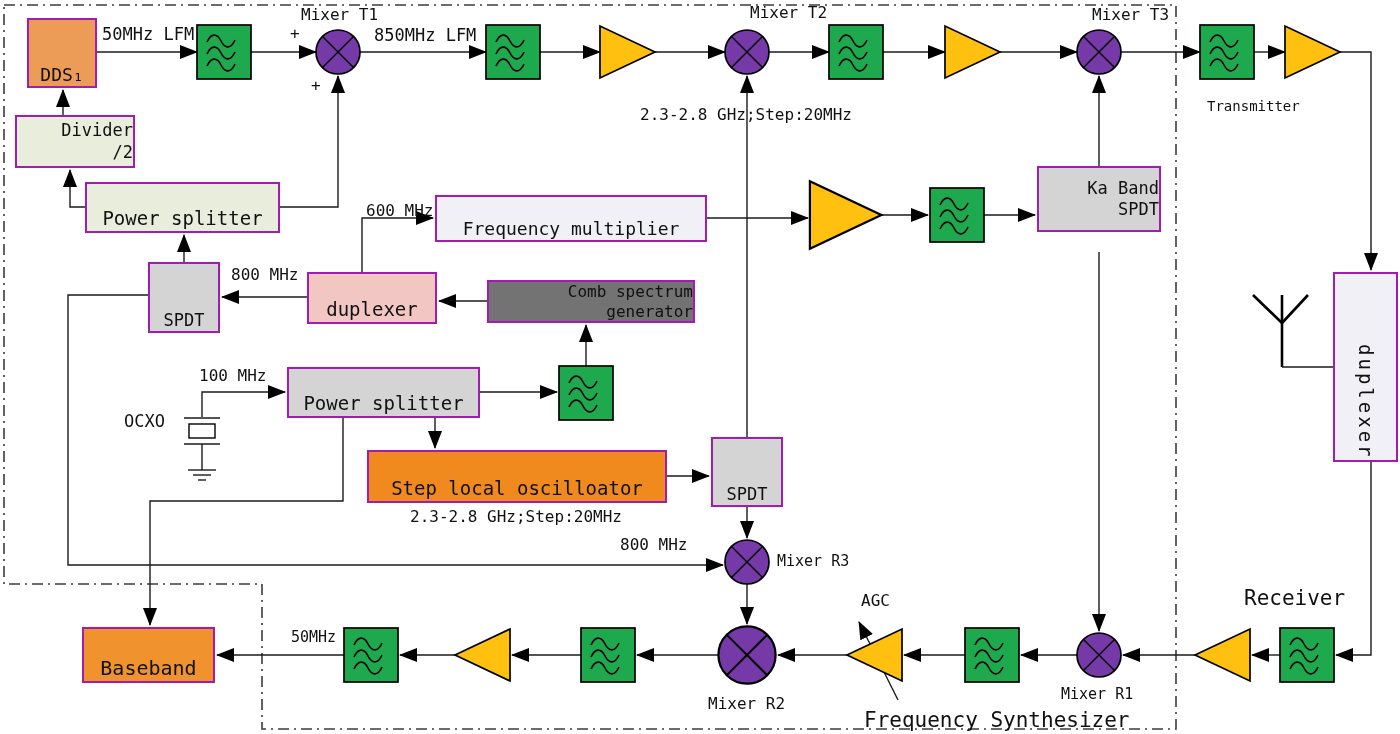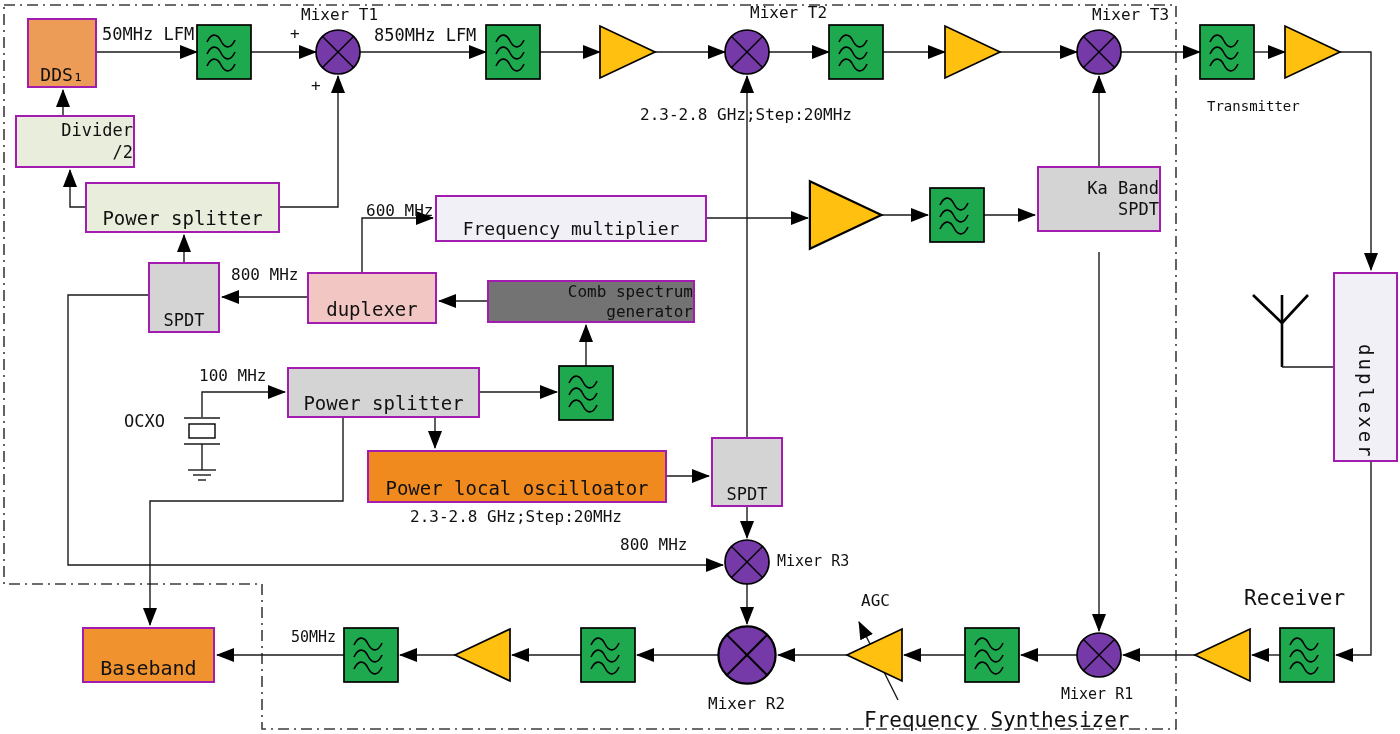--- a/index.html
+++ b/index.html
@@ -172,21 +172,21 @@
 <div class="box col" style="left:487px;top:280px;width:208px;height:43px;background:#737373;font-size:16px;">
   <span>Comb spectrum</span>
   <span>generator</span>
 </div>
 
 <div class="box" style="left:287px;top:367px;width:193px;height:51px;background:#D4D4D4;font-size:19px;">
   <span>Power splitter</span>
 </div>
 
 <div class="box" style="left:367px;top:450px;width:300px;height:53px;background:#F0891E;font-size:19px;">
-  <span>Power local oscilloator</span>
+  <span>Step local oscilloator</span>
 </div>
 
 <div class="box" style="left:711px;top:437px;width:72px;height:70px;background:#D4D4D4;font-size:17px;">
   <span>SPDT</span>
 </div>
 
 <div class="box col" style="left:1037px;top:166px;width:124px;height:66px;background:#D4D4D4;font-size:17px;">
   <span>Ka Band</span>
   <span>SPDT</span>
 </div>

